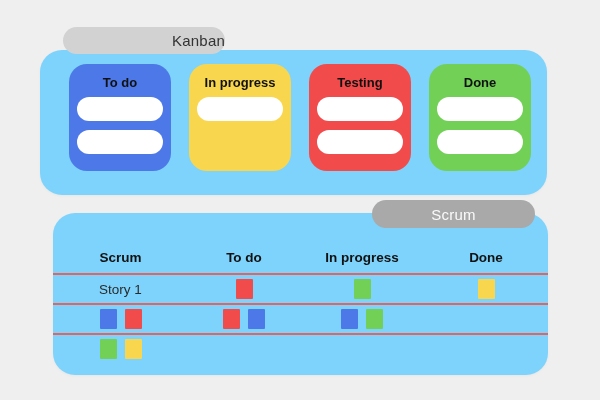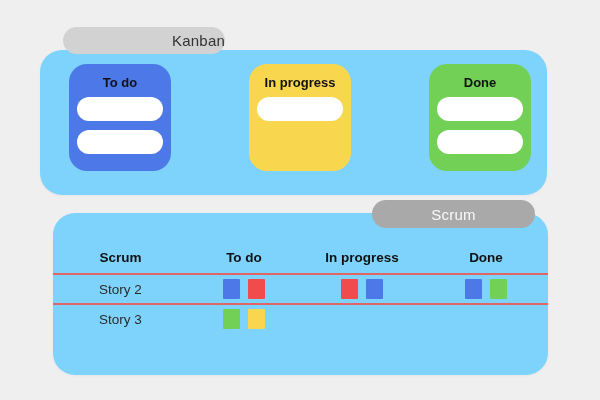--- a/index.html
+++ b/index.html
@@ -62,20 +62,25 @@
   <div class="columns" id="kanban-columns">
       <div class="kcol" style="background: rgb(77, 120, 232);">
         <div class="kcol-title">To do</div>
         <div class="kcard"></div>
         <div class="kcard"></div>
       </div>
       <div class="kcol" style="background: rgb(248, 214, 78);">
         <div class="kcol-title">In progress</div>
         <div class="kcard"></div>
       </div>
+      <div class="kcol" style="background: rgb(242, 75, 75);">
+        <div class="kcol-title">Testing</div>
+        <div class="kcard"></div>
+        <div class="kcard"></div>
+      </div>
       <div class="kcol" style="background: rgb(114, 208, 87);">
         <div class="kcol-title">Done</div>
         <div class="kcard"></div>
         <div class="kcard"></div>
       </div>
     </div>
 </section>
 
 <div class="pill scrum-pill" style="background: rgb(169, 169, 169); color: rgb(250, 250, 250);">
   <span>Scrum</span>
@@ -83,36 +88,46 @@
 
 <section class="panel scrum-panel">
   <div class="scrum-table" id="scrum-table">
       <div class="srow shead">
         <div class="scell shcell">Scrum</div>
         <div class="scell shcell">To do</div>
         <div class="scell shcell">In progress</div>
         <div class="scell shcell">Done</div>
       </div>
       <div class="srow sdrow lined">
-        <div class="scell">Story 2</div>
+        <div class="scell">Story 1</div>
+        <div class="scell">
+          <div class="chip" style="background: rgb(242, 75, 75);"></div>
+        </div>
+        <div class="scell">
+          <div class="chip" style="background: rgb(114, 208, 87);"></div>
+        </div>
+        <div class="scell">
+          <div class="chip" style="background: rgb(248, 214, 78);"></div>
+        </div>
+      </div>
+      <div class="srow sdrow lined">
         <div class="scell">
           <div class="chip" style="background: rgb(77, 120, 232);"></div>
           <div class="chip" style="background: rgb(242, 75, 75);"></div>
         </div>
         <div class="scell">
           <div class="chip" style="background: rgb(242, 75, 75);"></div>
           <div class="chip" style="background: rgb(77, 120, 232);"></div>
         </div>
         <div class="scell">
           <div class="chip" style="background: rgb(77, 120, 232);"></div>
           <div class="chip" style="background: rgb(114, 208, 87);"></div>
         </div>
       </div>
       <div class="srow sdrow">
-        <div class="scell">Story 3</div>
         <div class="scell">
           <div class="chip" style="background: rgb(114, 208, 87);"></div>
           <div class="chip" style="background: rgb(248, 214, 78);"></div>
         </div>
         <div class="scell"></div>
         <div class="scell"></div>
       </div>
     </div>
 </section>
 

